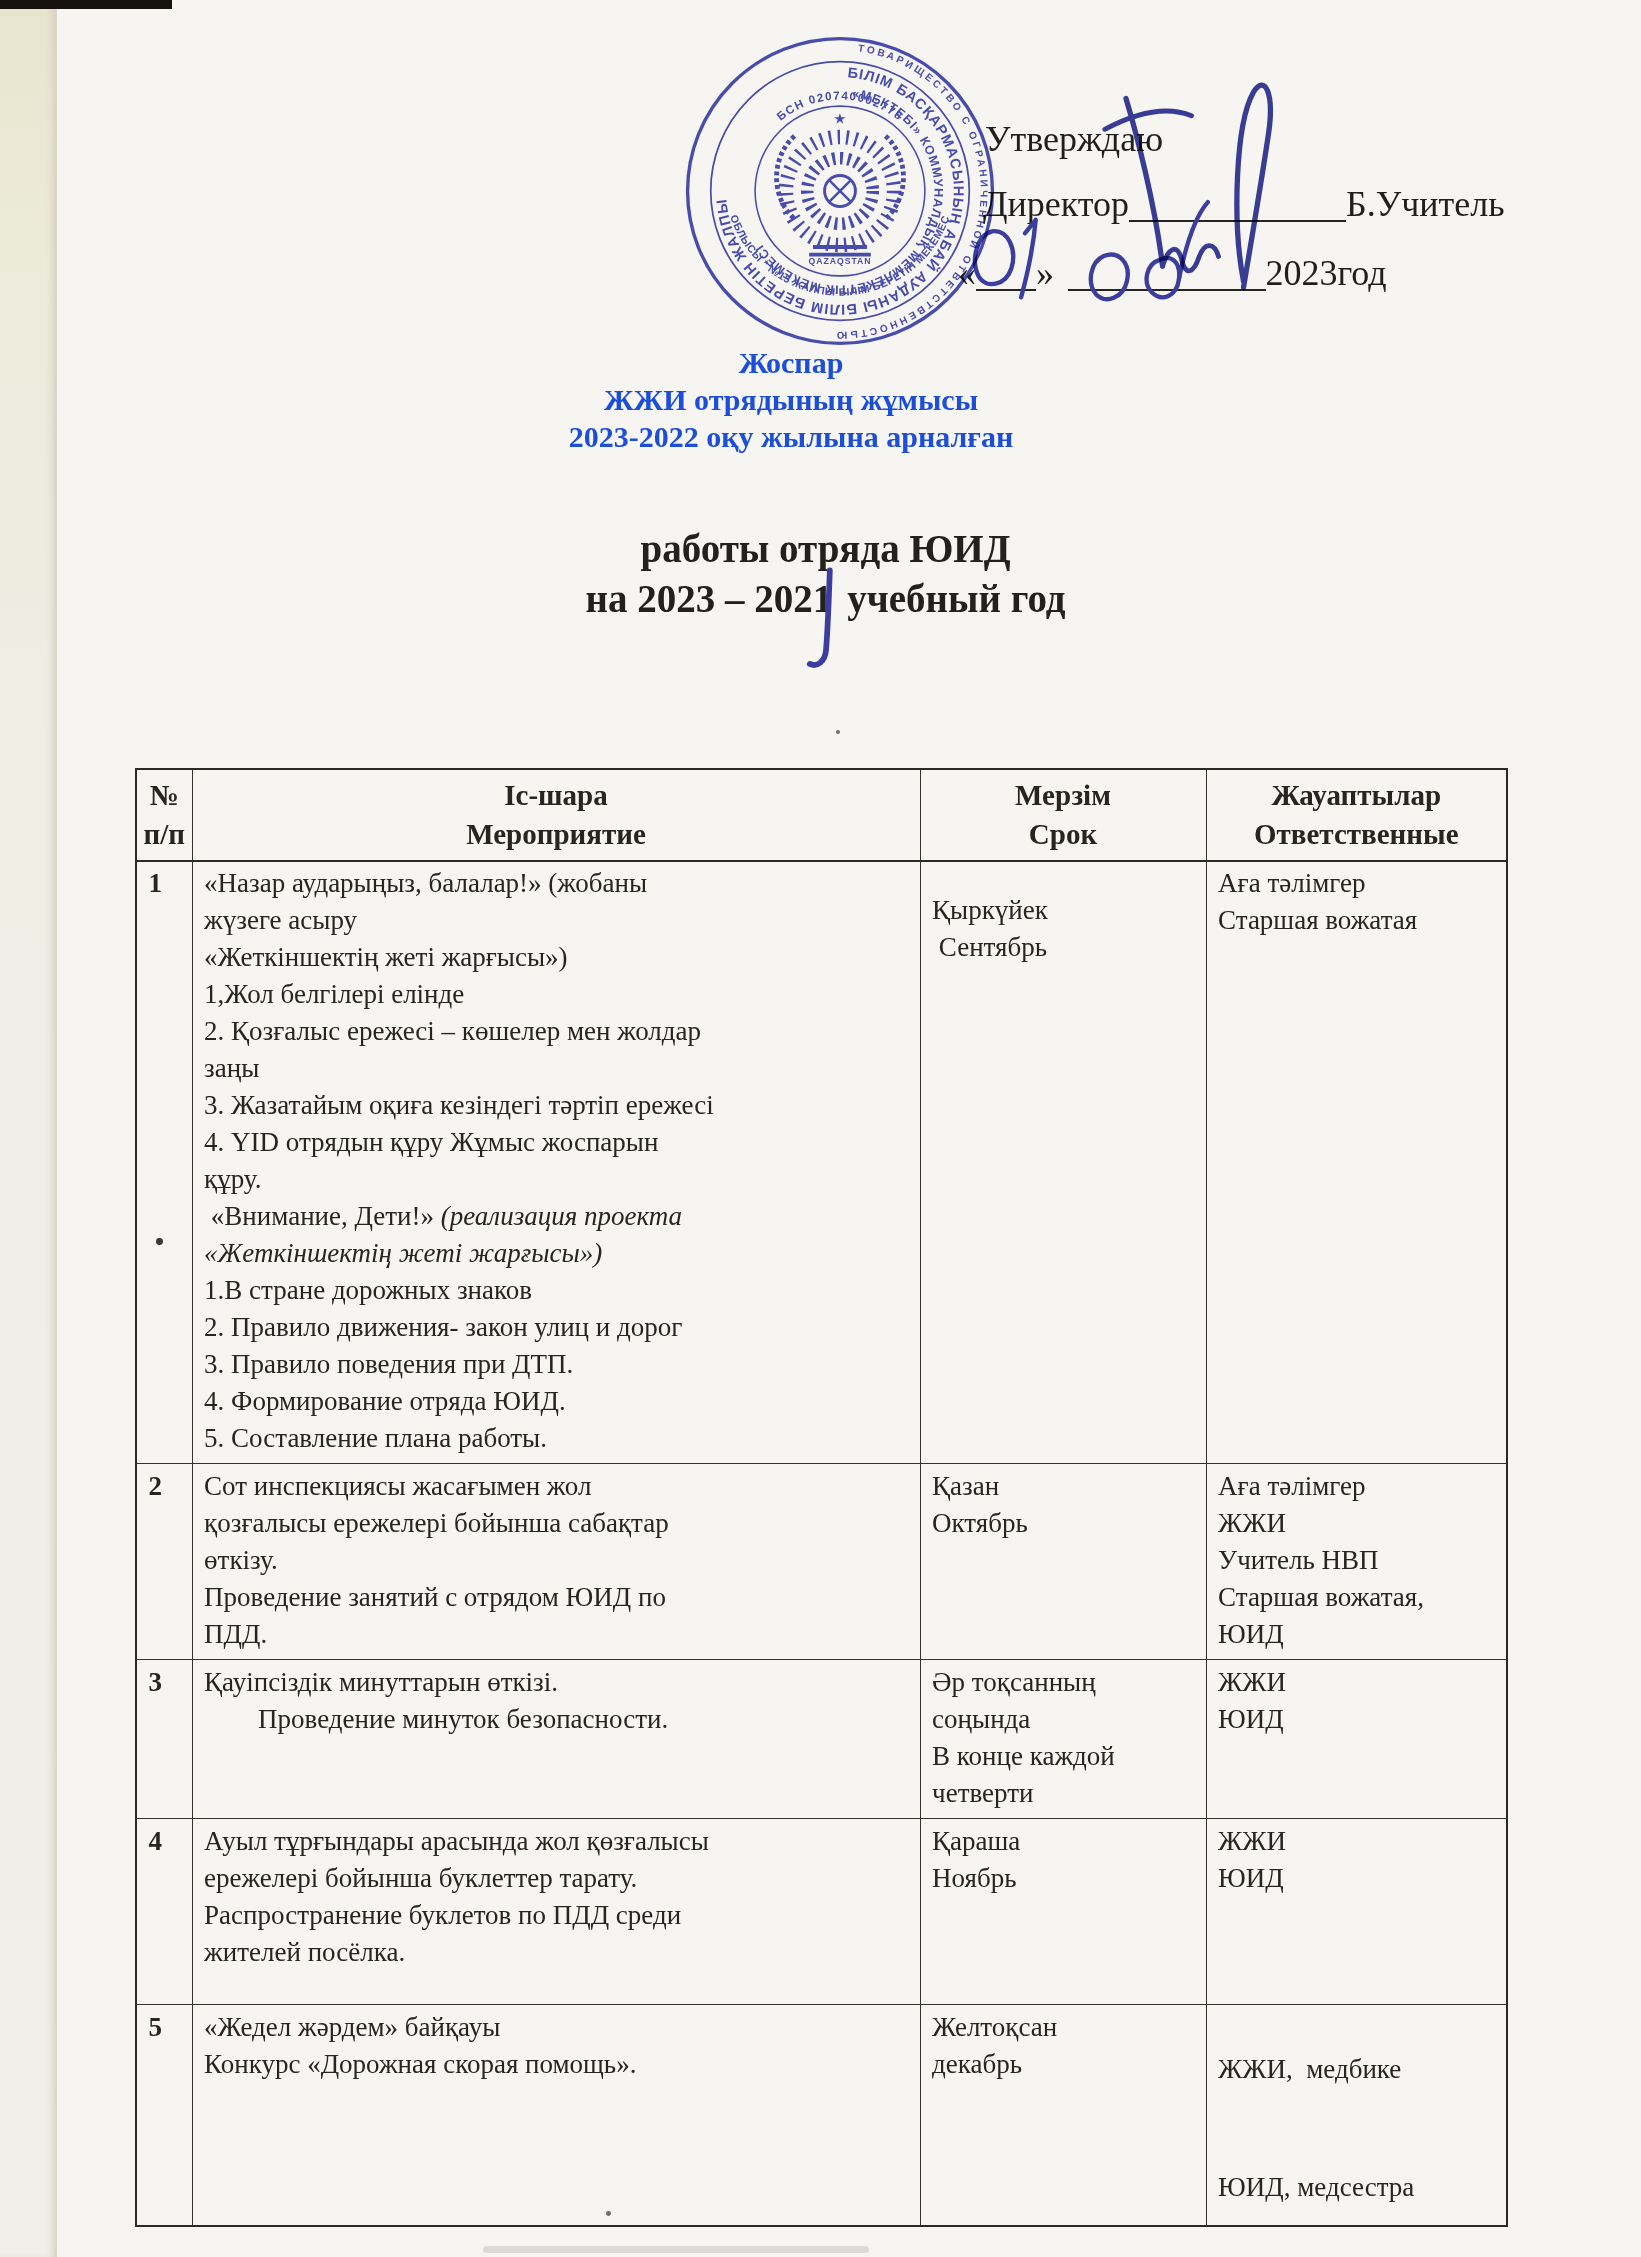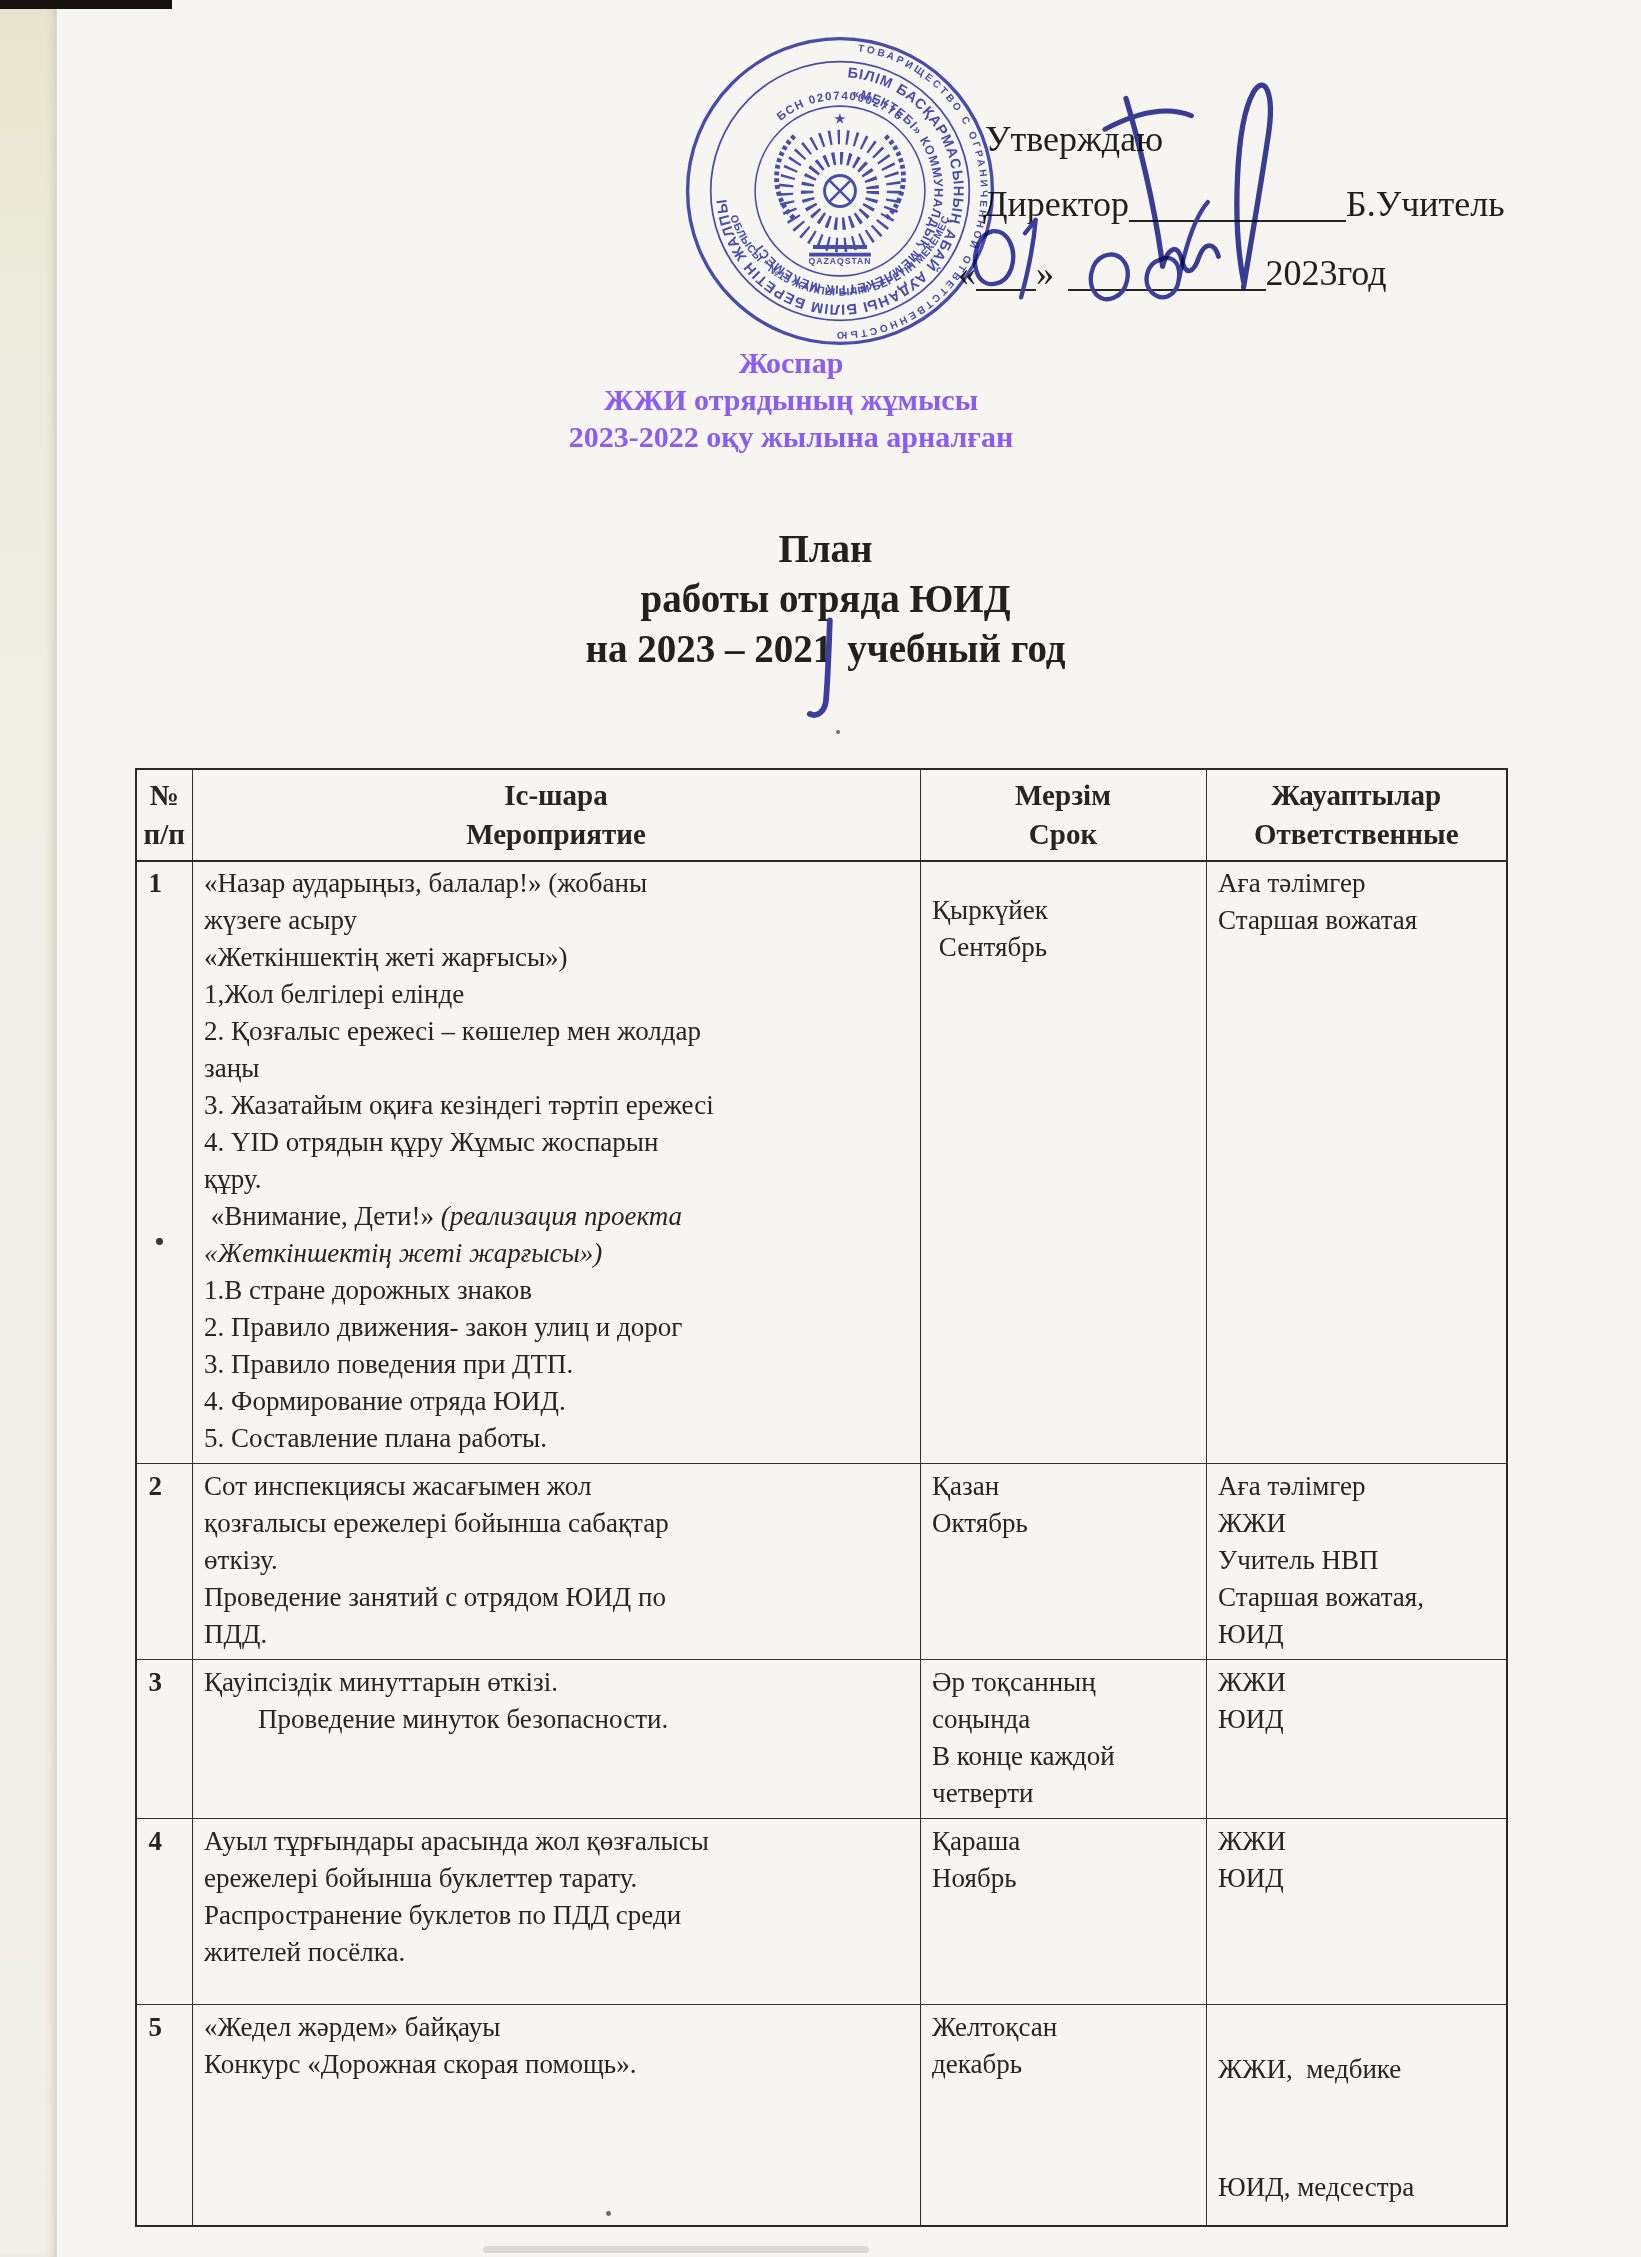--- a/index.html
+++ b/index.html
@@ -24,21 +24,21 @@
   .approve-1{left:985px;top:118px;}
   .approve-2{left:983px;top:183px;}
   .approve-3{left:958px;top:232px;margin-top:20px;}
   .uline{display:inline-block;border-bottom:2.9px solid #26241f;height:29px;margin-bottom:-5.8px;position:relative;}
   .u225{width:217px;} .u62{width:60px;} .u205{width:198px;}
   .sp8{display:inline-block;width:13.5px;}
   .hw-abs{position:absolute;}
 
   
   .title-kz{position:absolute;left:294px;top:344px;width:994px;text-align:center;
-    font-weight:bold;font-size:30px;line-height:37px;color:#8b5cf6;}
+    font-weight:bold;font-size:30px;line-height:37px;color:#1d4ed8;}
   .title-ru{position:absolute;left:309px;top:524px;width:1033px;text-align:center;
     font-weight:bold;font-size:39px;line-height:50px;color:#22211d;}
   .pen-digit{position:relative;display:inline-block;}
   .pen-digit svg{position:absolute;left:-7.7px;top:-9.7px;overflow:visible;}
   .tight{margin-left:15px;}
 
   
   table.plan{position:absolute;left:135px;top:768px;width:1371px;
     border-collapse:collapse;table-layout:fixed;}
   .plan th,.plan td{border:1.9px solid #33312c;vertical-align:top;
@@ -83,21 +83,20 @@
           <path class="hw-stroke" stroke-width="4.5" d="M 108,82 C 114,52 124,18 138,2"></path>
         </svg></span><span>2023год</span></div>
 
   <div class="title-kz">
     <div>Жоспар</div>
     <div>ЖЖИ отрядының жұмысы</div>
     <div>2023-2022 оқу жылына арналған</div>
   </div>
 
   <div class="title-ru">
-    <div>План</div>
     <div>работы отряда ЮИД</div>
     <div><span>на 2023 – 202</span><span class="pen-digit"><span>1</span><svg width="42" height="112" viewBox="0 0 44 116">
             <path class="hw-stroke" stroke-width="6" stroke="#31307c" d="M 26,6 C 25,36 24,66 22,90 C 21,101 13,108 5,104"></path>
           </svg></span><span class="tight">учебный год</span></div>
   </div>
 
   <table class="plan">
     <colgroup>
       <col class="col-num">
         <col class="col-event">

